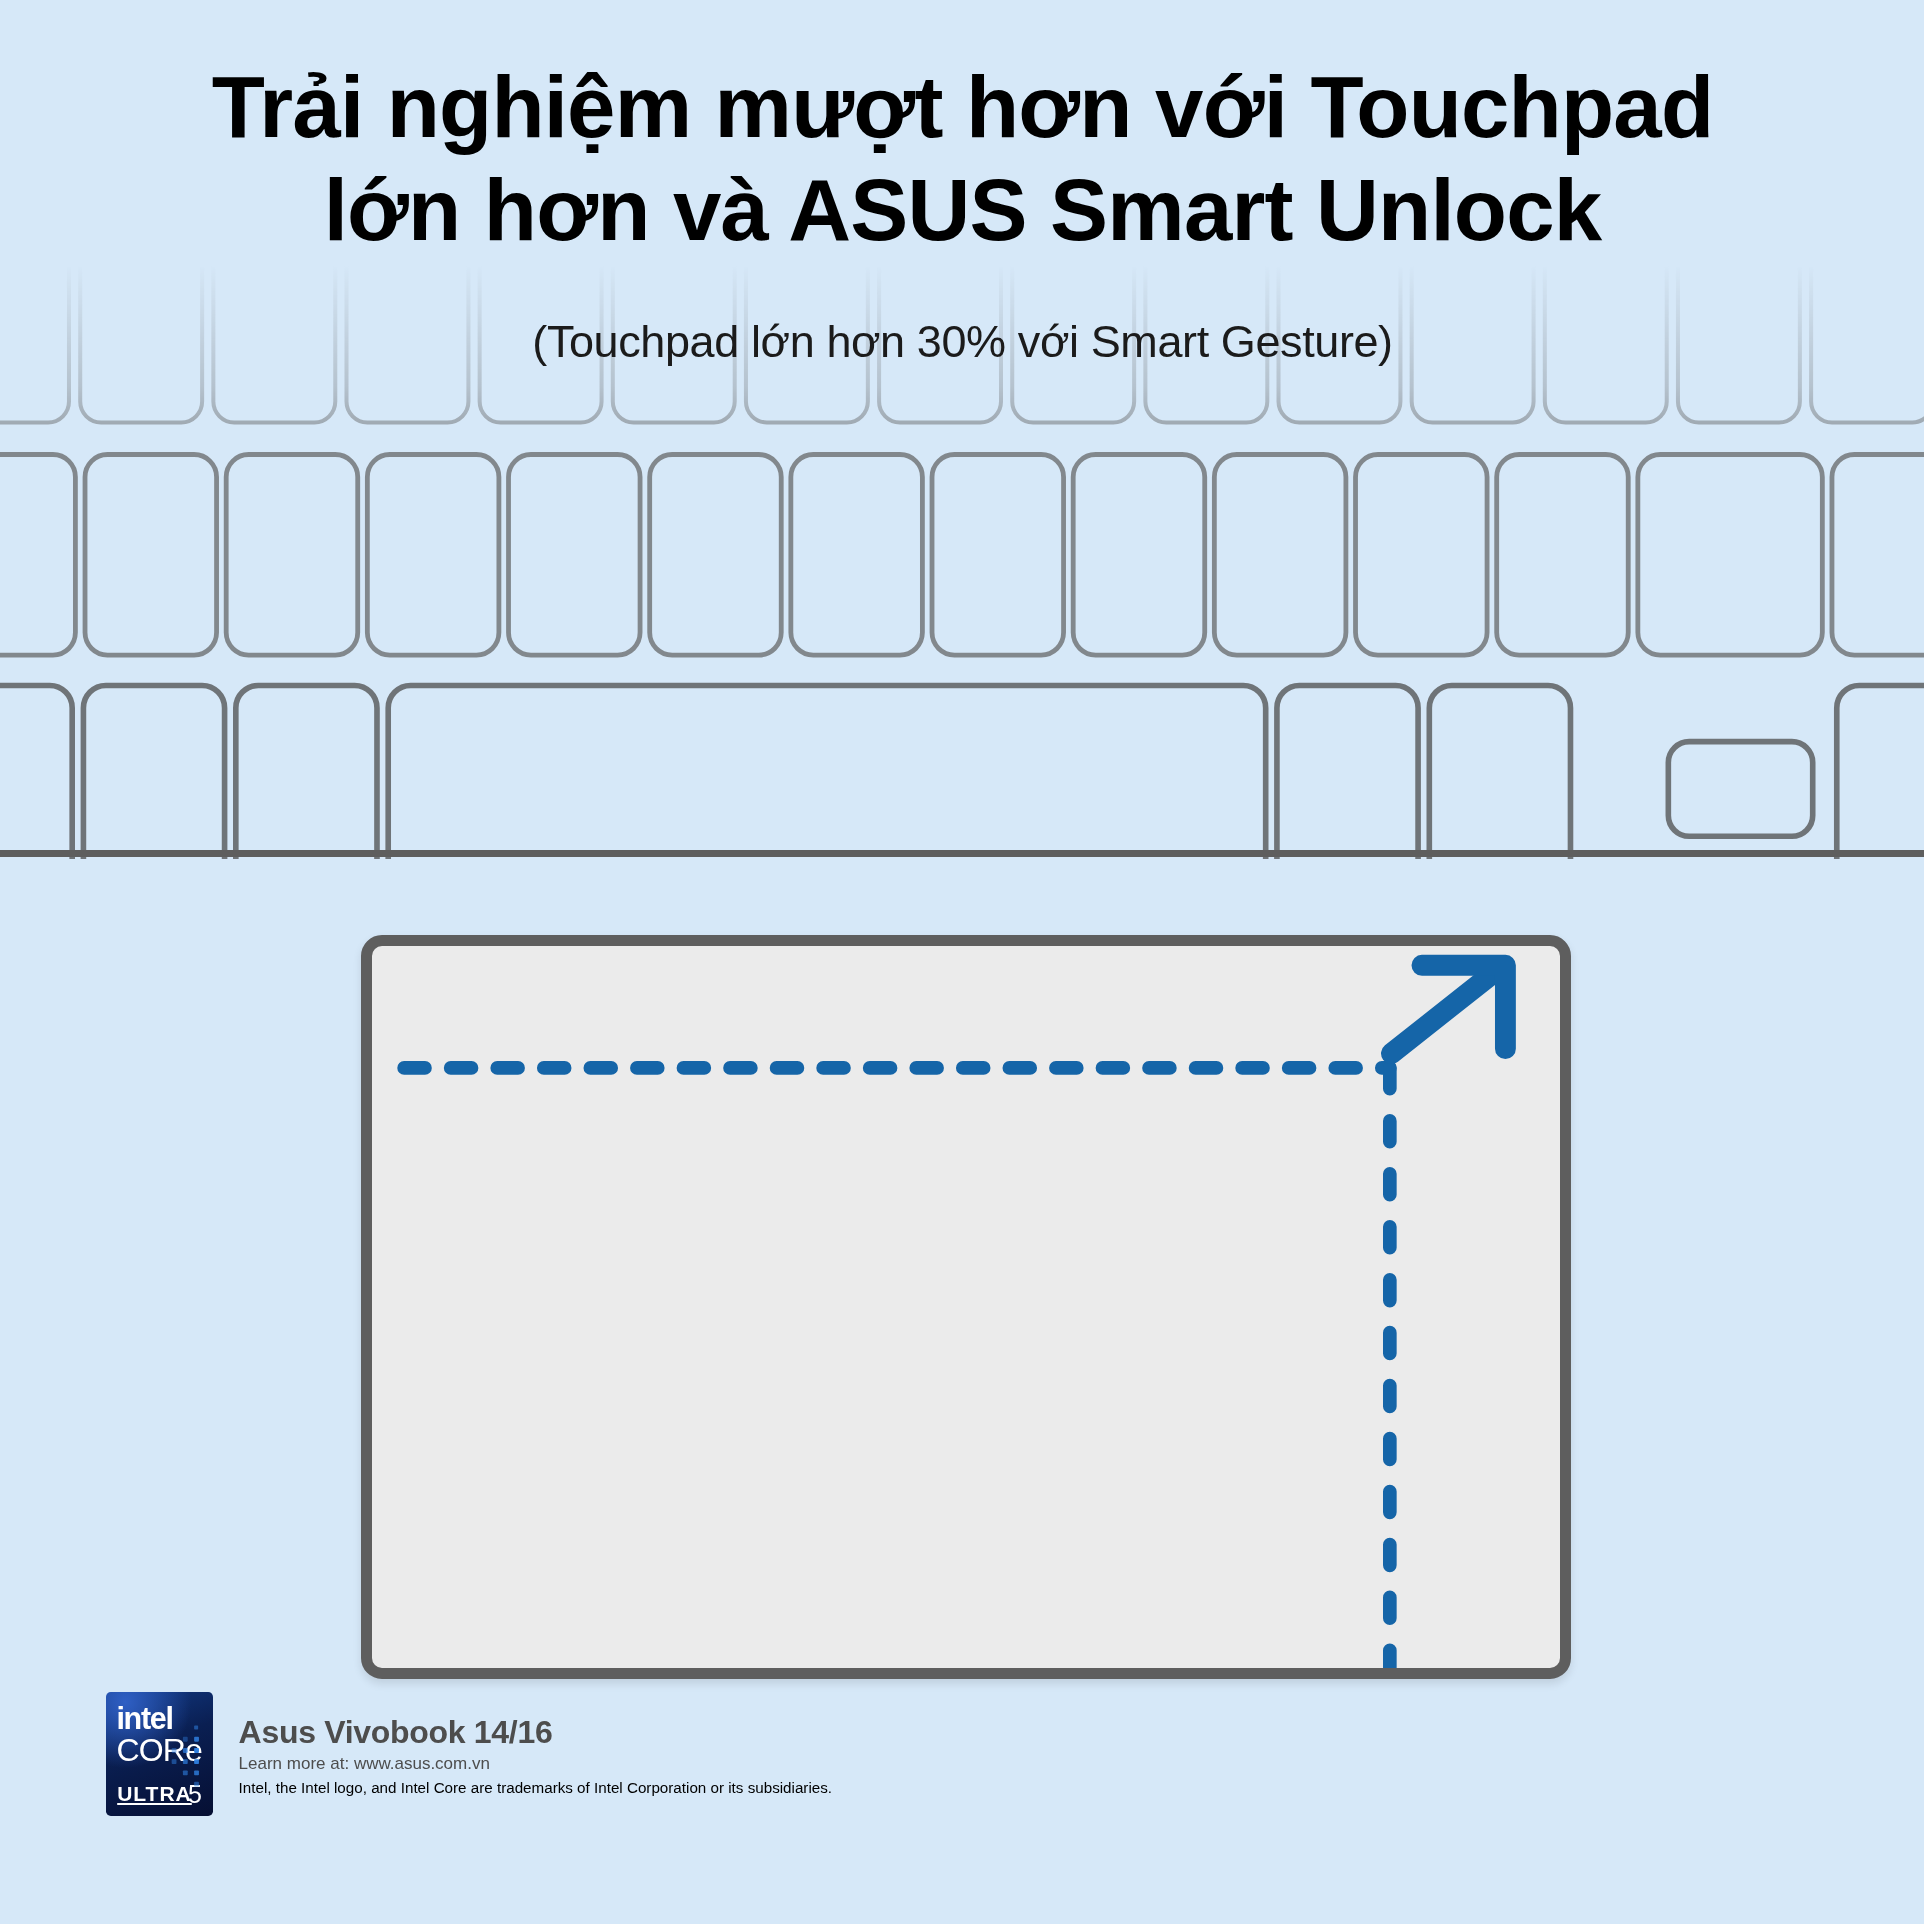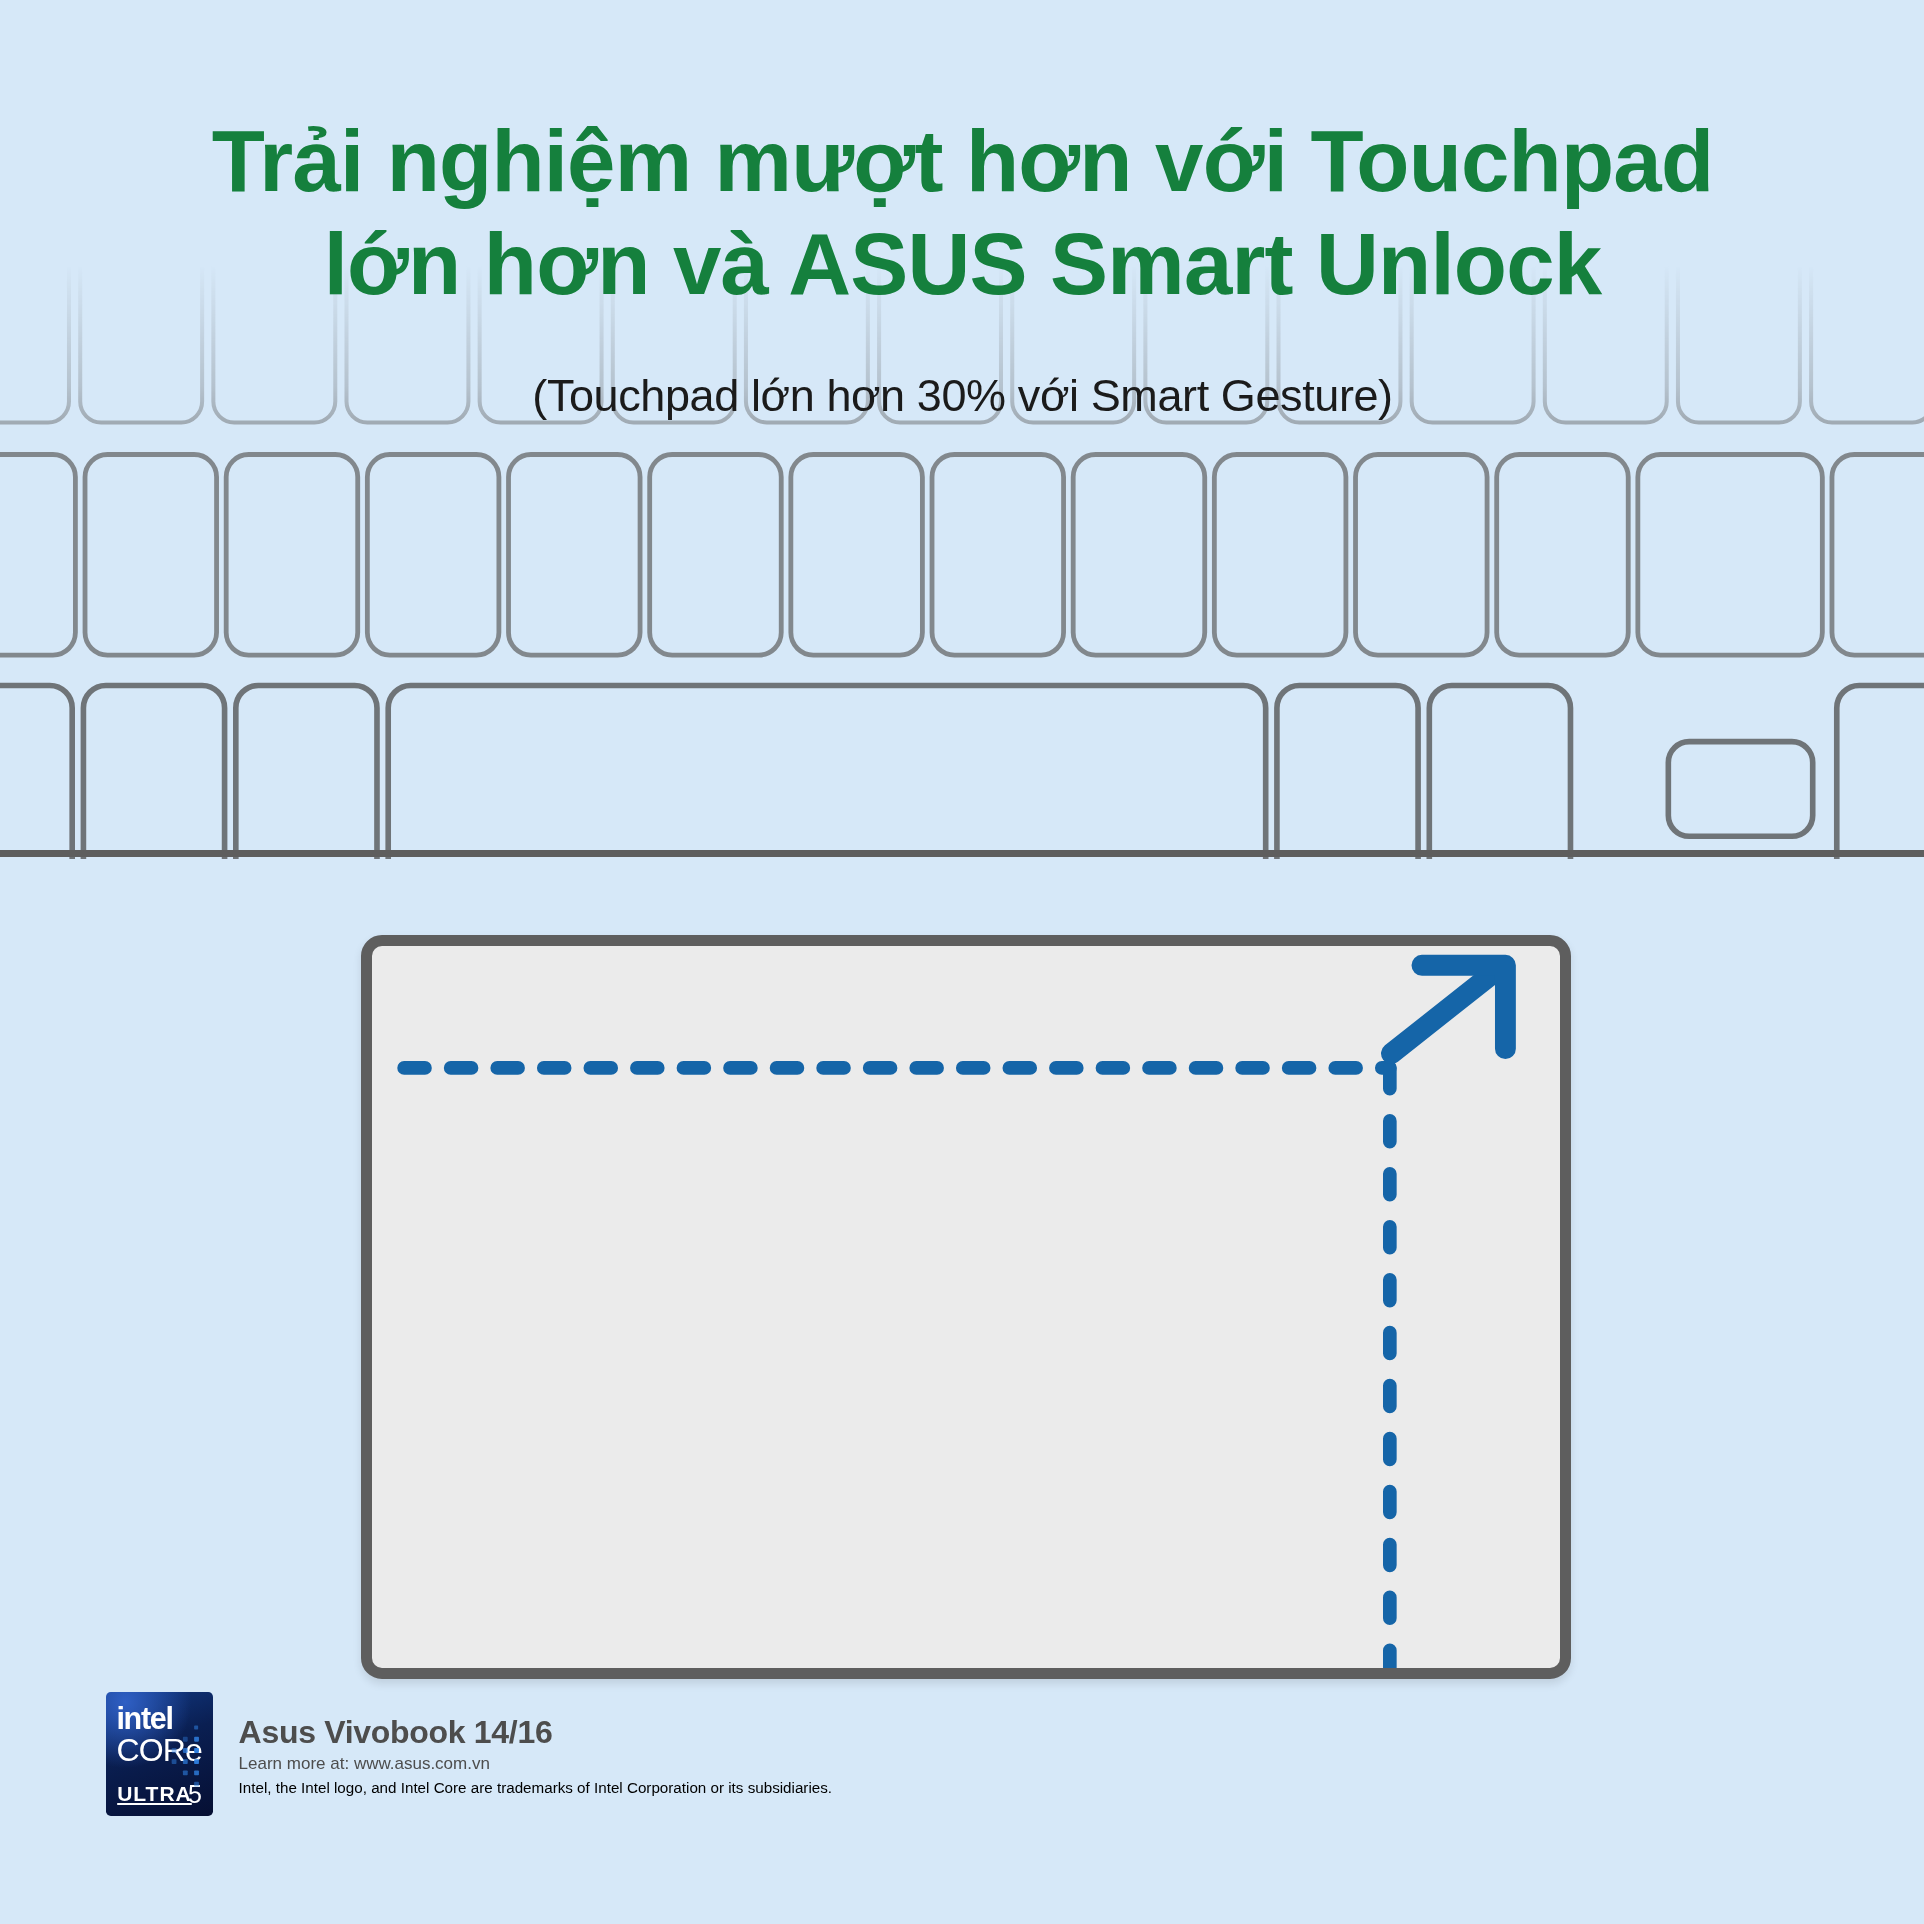--- a/index.html
+++ b/index.html
@@ -30,25 +30,25 @@
   #headline-block {
     position: absolute;
     left: 0;
     top: 0;
     width: 1925px;
     text-align: center;
     z-index: 5;
   }
   #headline {
     margin: 0;
-    padding-top: 110px;
+    padding-top: 56px;
     font-size: 87px;
     line-height: 1.18;
     font-weight: 700;
-    color: #15803d;
+    color: #000000;
     letter-spacing: -0.8px;
   }
   #headline .hl-line { display: block; }
   #subtitle {
     margin: 8px;
     padding-top: 47px;
     font-size: 45px;
     font-weight: 400;
     color: #1b1b1b;
     letter-spacing: -0.4px;

